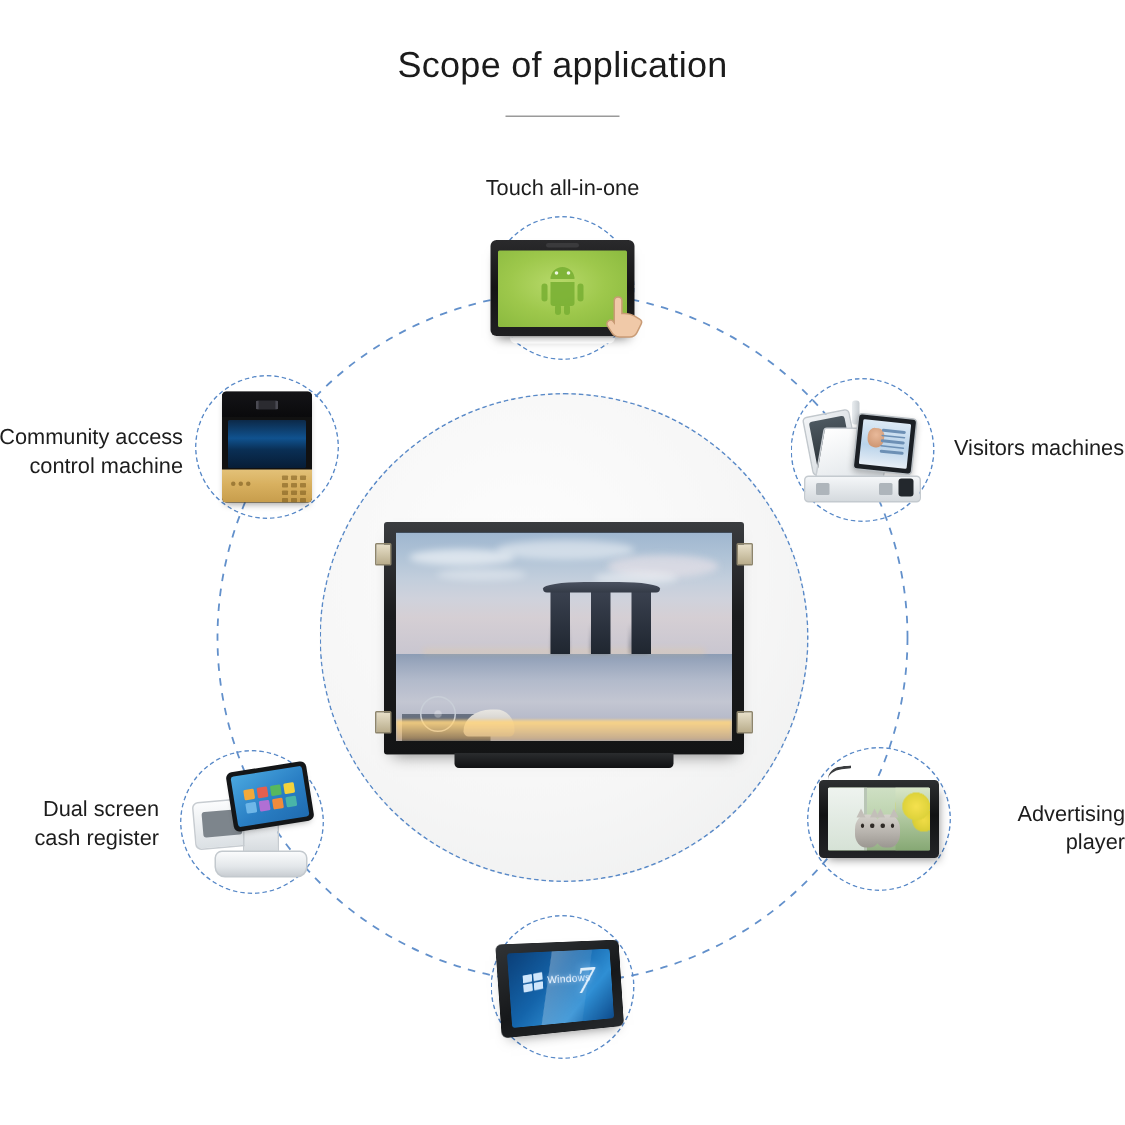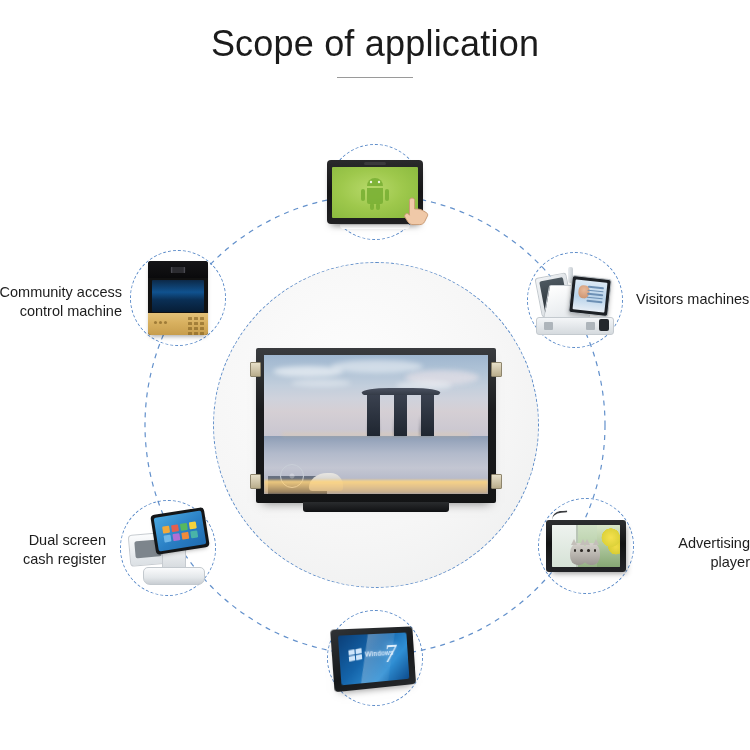--- a/index.html
+++ b/index.html
@@ -18,21 +18,21 @@
 
   
   #title-block {
     position: absolute;
     top: 24px;
     left: 0;
     width: 750px;
     text-align: center;
   }
   #page-title {
-    font-size: 36px;
+    font-size: 24px;
     color: #1b1b1b;
     font-weight: 400;
     letter-spacing: .2px;
     line-height: 40px;
   }
   #title-rule {
     width: 76px;
     height: 1px;
     background: #9a9a9a;
     margin: 13px auto 0 auto;
@@ -500,20 +500,21 @@
             <circle cx="19" cy="6" r="1.2" fill="#eef6e2"></circle>
           </svg>
         </div>
         <svg class="aio-hand" viewBox="0 0 30 34">
           <path d="M10 5c1.6 0 2.6 1.1 2.6 2.6V16h1.6c2.3 0 4.6.4 6.6 1.6l3.6 2.1c1.2.7 1.6 2.2 1 3.4l-2.8 5.6c-.9 1.8-2.8 2.9-4.8 2.9H11c-2 0-3.9-1-5-2.7l-3-4.7c-.7-1.1-.4-2.6.7-3.3 1-.7 2.4-.5 3.2.5l.6.8V7.6C7.5 6.1 8.5 5 10 5z" fill="#f0c9a8" stroke="#c99b75" stroke-width="1"></path>
         </svg>
         <div class="aio-base"></div>
       </div>
     </div>
   </div>
+  <div class="label center" style="left:275px; top:117px; width:200px;">Touch all-in-one</div>
 
   <div class="node" style="left:130px; top:250px;">
     <div class="node-art">
       <div class="acm">
         <div class="acm-top"></div>
         <div class="acm-cam"></div>
         <div class="acm-screen"></div>
         <div class="acm-gold">
           <div class="acm-speaker">
             <i></i>

